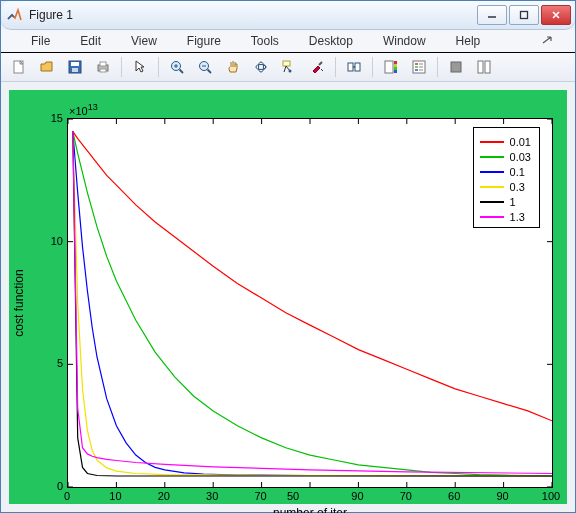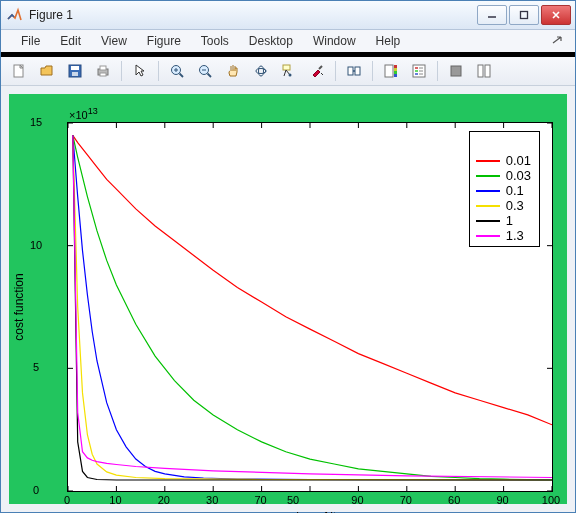--- a/index.html
+++ b/index.html
@@ -18,20 +18,21 @@
     position: relative;
   }
 
   
   .titlebar {
     height: 28px;
     background: linear-gradient(#f7fbff, #dce7f5);
     border-bottom: 1px solid #b5c5da;
     display: flex; align-items: center;
     padding: 0 4px 0 6px;
+    border-radius: 10px;
   }
   .app-icon {
     width: 16px; height: 16px; margin-right: 6px;
     display: inline-flex; align-items: center; justify-content: center;
   }
   .title-text { flex: 1; color: #222; font-size: 12px; }
   .win-btns { display: flex; gap: 2px; }
   .win-btn {
     width: 28px; height: 18px;
     border: 1px solid #8fa8c6;
@@ -43,24 +44,24 @@
   }
   .win-btn.close {
     background: linear-gradient(#e77,#c33);
     border-color: #a33; color: #fff;
   }
 
   
   .menubar {
     height: 22px;
     background: #f4f6fa;
-    border-bottom: 5px solid #000000;
+    border-bottom: 1px solid #000000;
     display: flex; align-items: center;
-    padding: 0 10px;
-    gap: 0;
+    padding: 0 20px;
+    gap: 10px;
   }
   .menu-item {
     padding: 2px 10px;
     color: #333;
     cursor: default;
     font-size: 12px;
   }
   .menubar .dock-btn {
     margin-left: auto;
     width: 16px; height: 14px;
@@ -108,21 +109,21 @@
     background: #fff;
     border: 1px solid #000;
     box-sizing: border-box;
   }
 
   .ytick, .xtick {
     position: absolute;
     font-size: 11px; color: #000;
   }
   .ytick {
-    left: 0; width: 54px; text-align: center;
+    left: 0; width: 54px; text-align: right;
     transform: translateY(-50%);
   }
   .xtick {
     top: 400px; transform: translateX(-50%);
     text-align: center;
   }
   .axis-label {
     position: absolute;
     font-size: 12px; color: #000;
   }
@@ -142,22 +143,22 @@
     font-size: 11px;
   }
   .exponent sup { font-size: 9px; vertical-align: super; }
 
   
   .legend {
     position: absolute;
     right: 12px; top: 8px;
     background: #fff;
     border: 1px solid #000;
-    padding: 21px 8px 3px 6px;
-    font-size: 13px;
+    padding: 6px 8px 3px 6px;
+    font-size: 11px;
   }
   .legend-row {
     display: flex; align-items: center;
     gap: 6px; height: 15px;
   }
   .legend-line {
     width: 24px; height: 2px;
   }
 
   svg.icon { display: block; }

